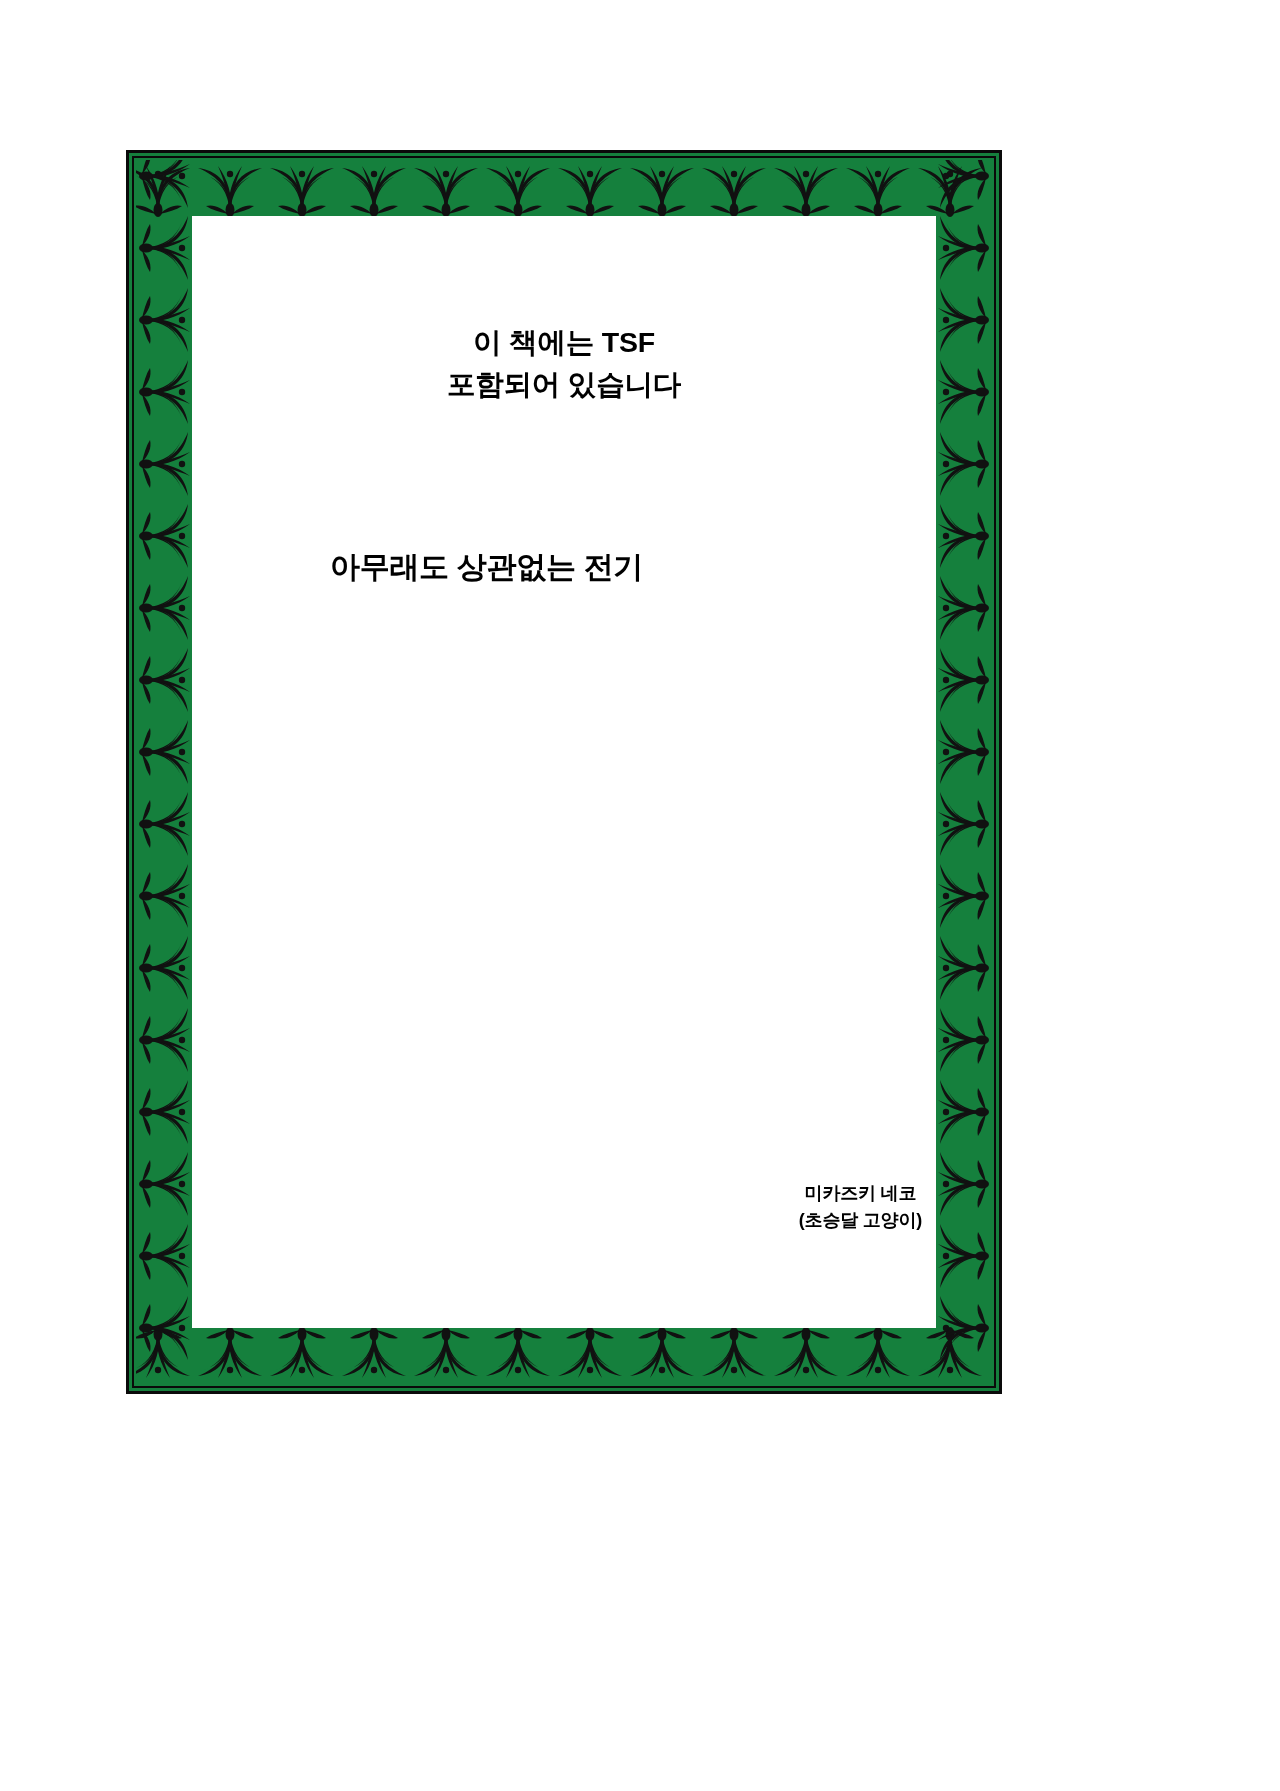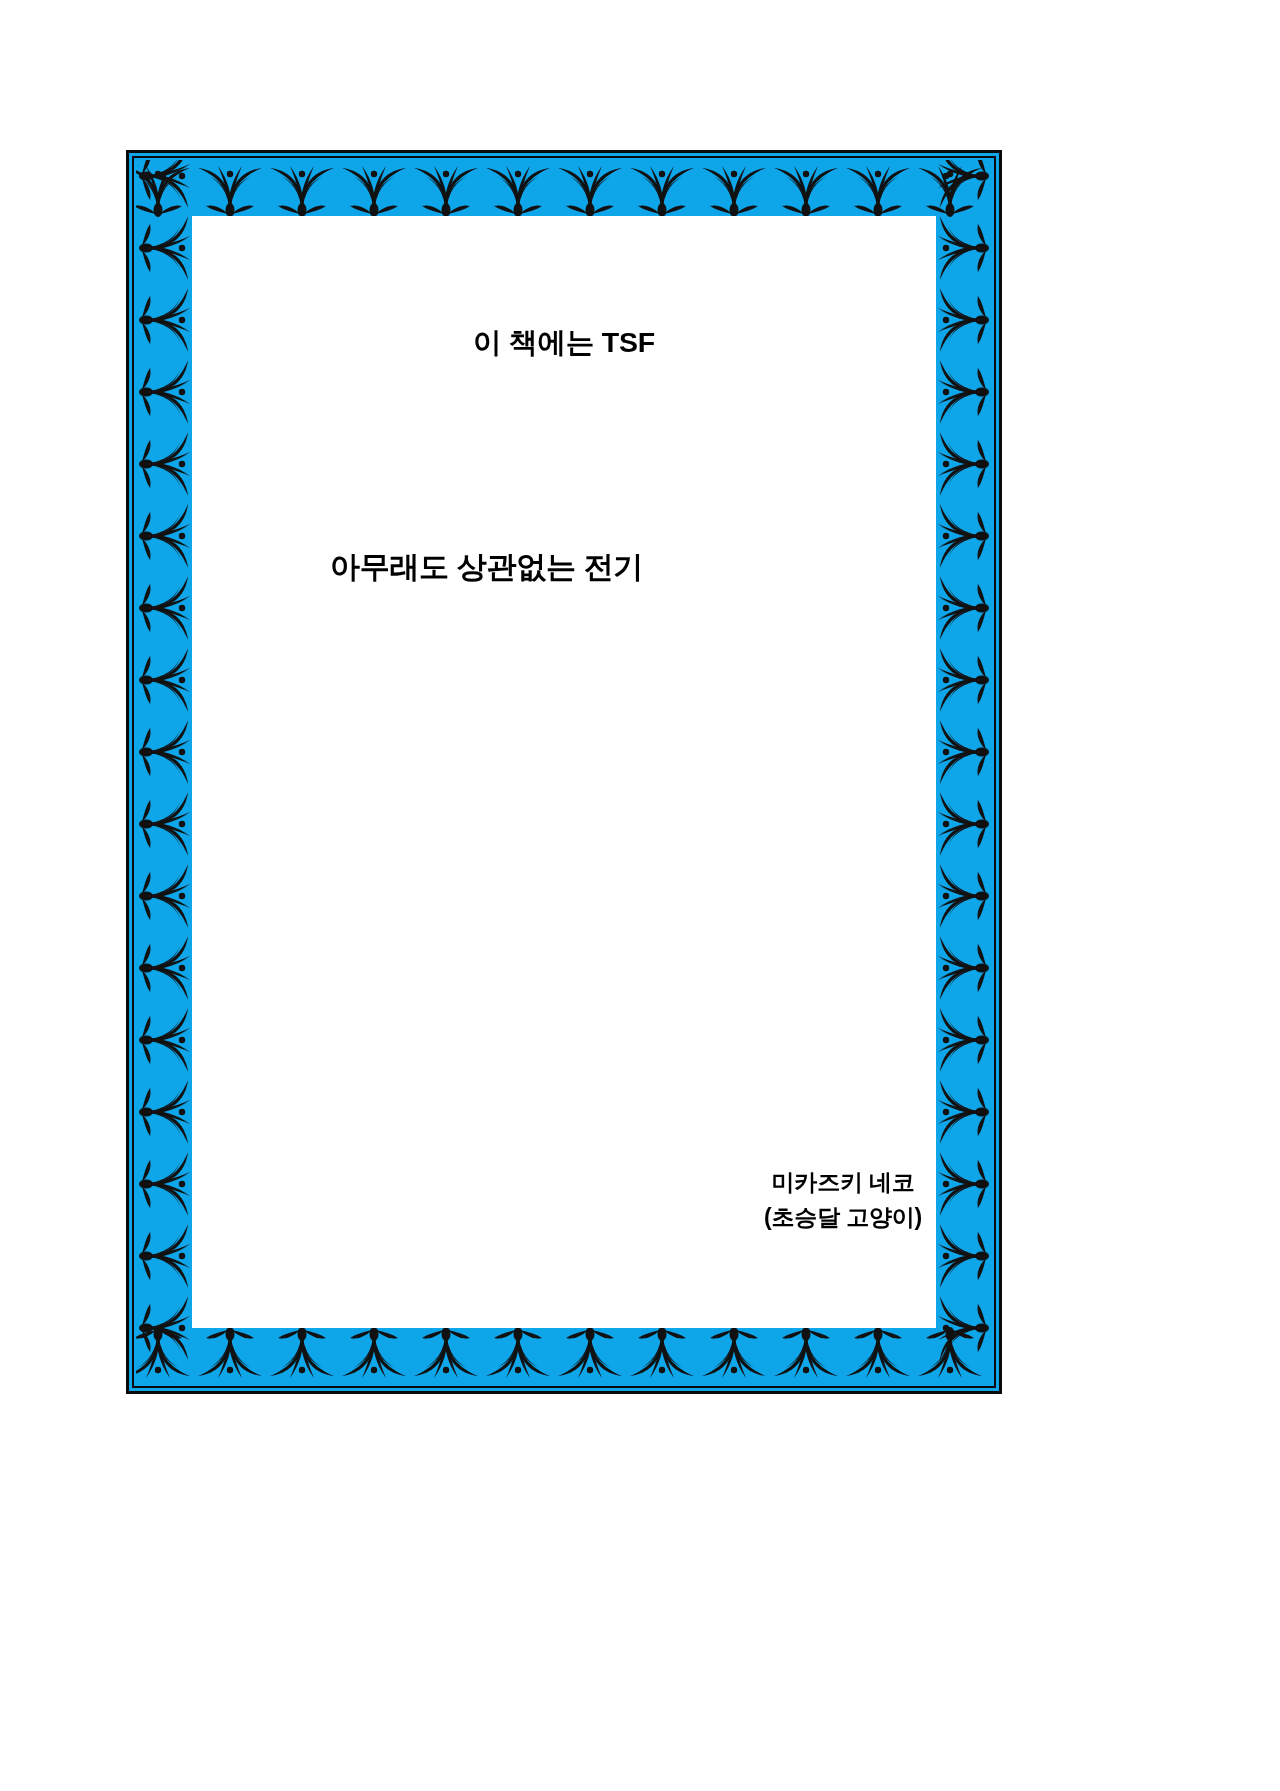--- a/index.html
+++ b/index.html
@@ -16,21 +16,21 @@
     overflow: hidden;
   }
 
   
   .page {
     position: absolute;
     left: 126px;
     top: 150px;
     width: 876px;
     height: 1244px;
-    background: #0ea5e9;
+    background: #15803d;
     box-sizing: border-box;
   }
 
   
   .rule-outer {
     position: absolute;
     left: 0; top: 0; right: 0; bottom: 0;
     border: 3px solid #0a0a0a;
     box-sizing: border-box;
   }
@@ -102,21 +102,21 @@
   }
   .body-copy .para { margin: 0 0 18px 0; }
   .body-copy .para:last-child { margin-bottom: 0; }
   .body-copy .line { white-space: nowrap; }
 
   .signature {
     position: absolute;
     right: 8px;
     bottom: 88px;
     text-align: center;
-    font-size: 23px;
+    font-size: 18px;
     font-weight: 700;
     line-height: 1.5;
     letter-spacing: -0.2px;
     color: #000;
   }
   .signature .line { white-space: nowrap; }
 </style>
 </head>
 <body>
 
@@ -227,20 +227,21 @@
       </g>
     </svg>
   </div>
 
   <div class="inner-field"></div>
 
   <div class="content">
 
     <div class="notice">
       <div>이 책에는 TSF</div>
+      <div>포함되어 있습니다</div>
     </div>
 
     <div class="section-title">아무래도 상관없는 전기</div>
 
 
     <div class="signature">
       <div class="line">미카즈키 네코</div>
       <div class="line">(초승달 고양이)</div>
     </div>
 

